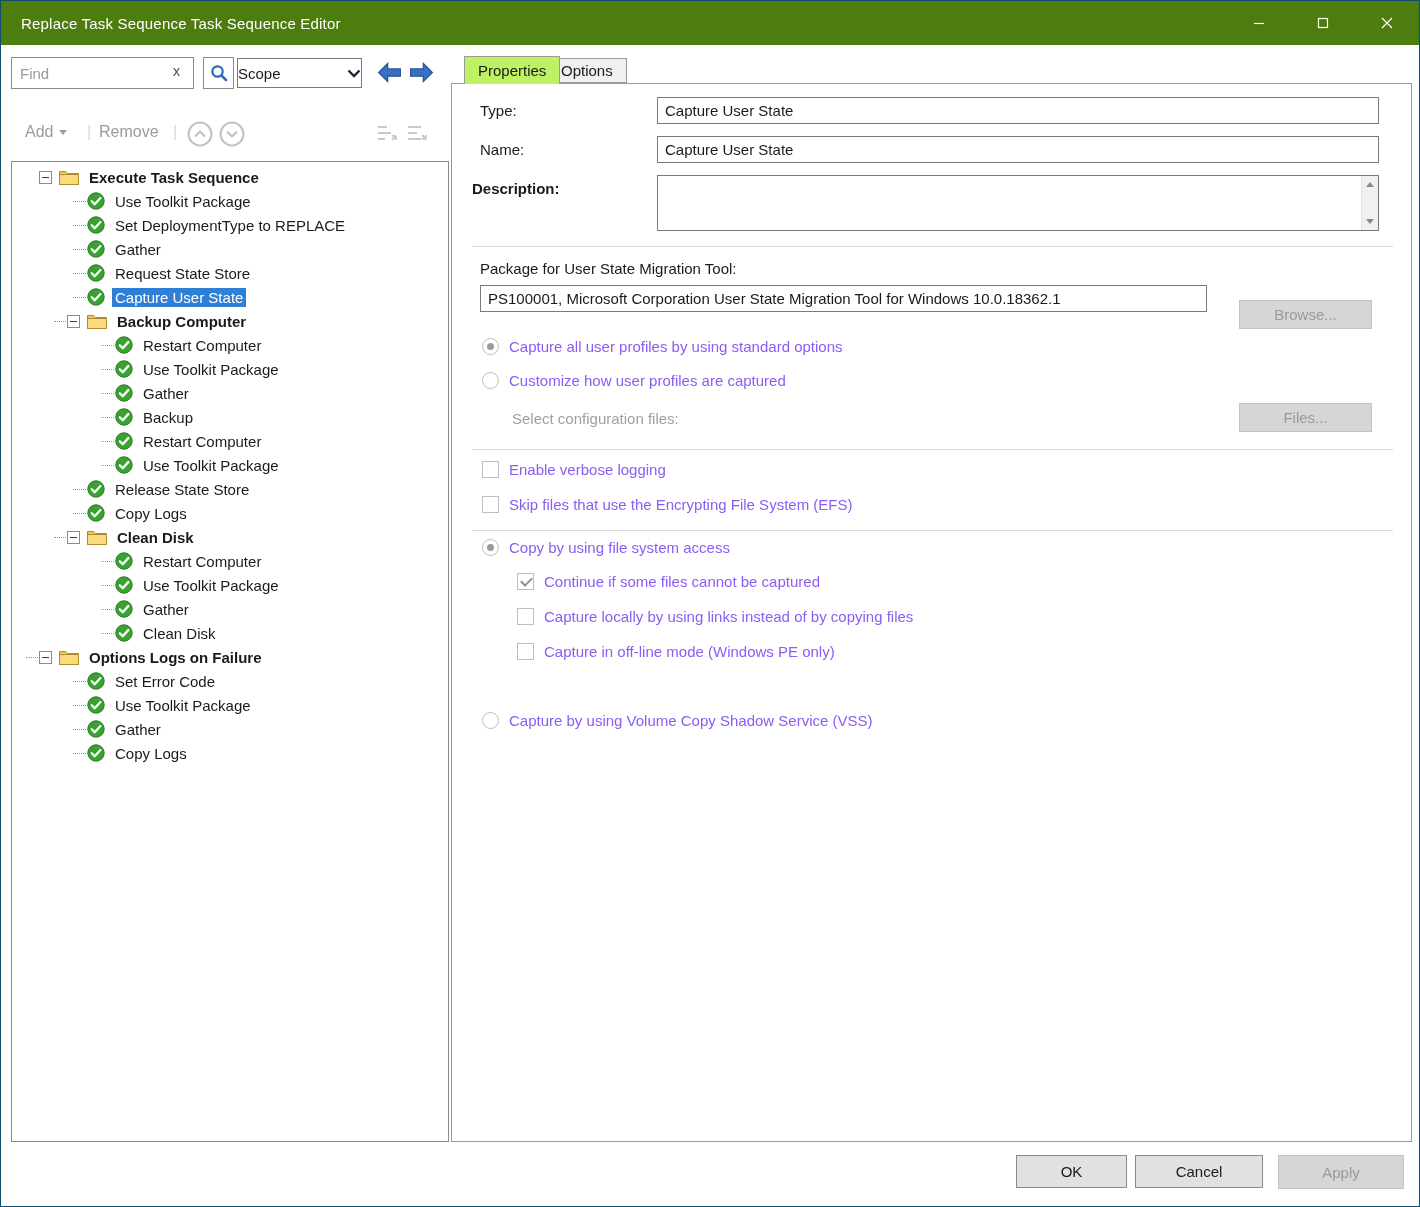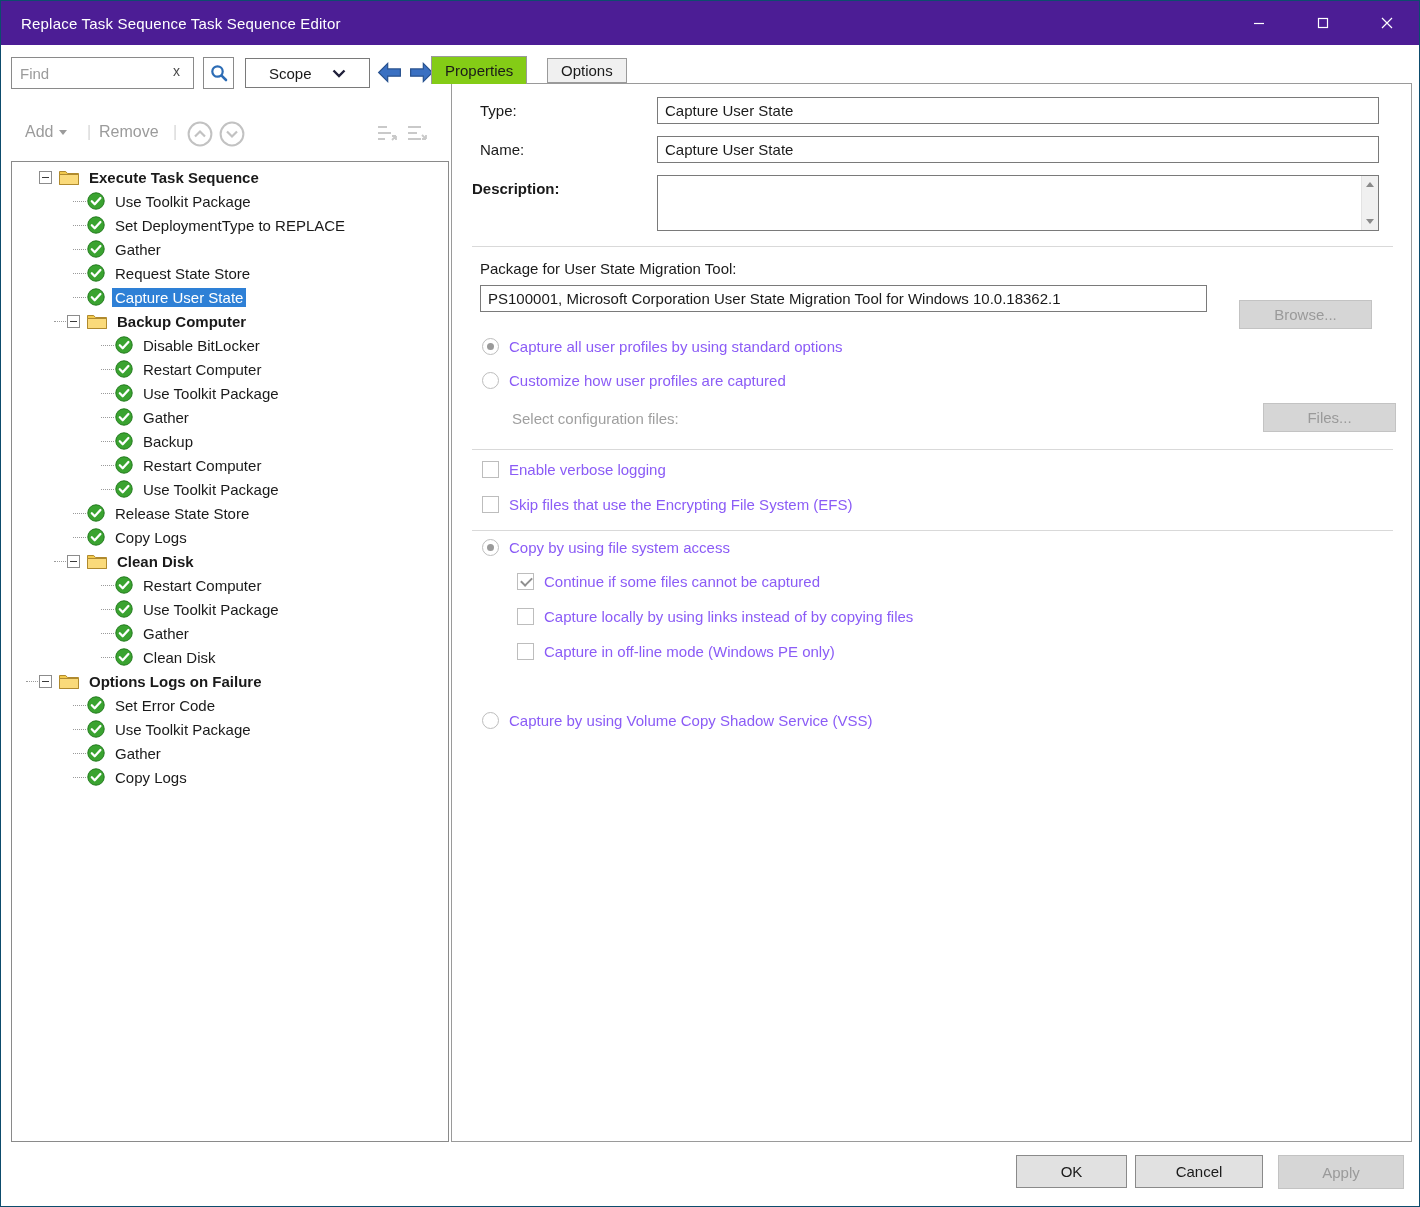--- a/index.html
+++ b/index.html
@@ -1,31 +1,31 @@
 <!DOCTYPE html>
 <html><head>
 <meta charset="utf-8">
 <style>
   * { margin:0; padding:0; box-sizing:border-box; }
   body { font-family:"Liberation Sans", sans-serif; background:#ffffff; }
   .window { position:relative; width:1420px; height:1207px; background:#ffffff; border:1px solid #0d4c6d; overflow:hidden; }
 
   
-  .titlebar { position:absolute; top:0; left:0; right:0; height:44px; background:#4c1d95; display:flex; align-items:center; }
+  .titlebar { position:absolute; top:0; left:0; right:0; height:44px; background:#4d7c0f; display:flex; align-items:center; }
   .title { color:#ffffff; font-size:15px; margin-left:20px; letter-spacing:.2px; }
   .win-controls { margin-left:auto; display:flex; height:100%; }
   .win-btn { width:64px; height:100%; display:flex; align-items:center; justify-content:center; cursor:default; }
   .win-btn svg { display:block; }
 
   
   .find-input { position:absolute; left:10px; top:56px; width:183px; height:32px; border:1px solid #8a8a8a; font-family:inherit; font-size:15px; padding:0 26px 0 8px; color:#1a1a1a; outline:none; }
   .find-input::placeholder { color:#9b9b9b; }
   .find-clear { position:absolute; left:172px; top:62px; font-size:14px; color:#4b4b4b; cursor:default; }
   .search-btn { position:absolute; left:202px; top:56px; width:31px; height:32px; background:#fff; border:1px solid #8a8a8a; display:flex; align-items:center; justify-content:center; }
-  .scope-box { position:absolute; left:244px; top:57px; width:125px; height:30px; background:#fff; border:1px solid #7a7a7a; display:flex; align-items:center; padding:0 23px; font-size:15px; color:#1a1a1a; }
+  .scope-box { position:absolute; left:236px; top:57px; width:125px; height:30px; background:#fff; border:1px solid #7a7a7a; display:flex; align-items:center; padding:0 0; font-size:15px; color:#1a1a1a; }
   .scope-box .chev { margin-left:auto; }
   .nav-btn { position:absolute; top:57px; width:29px; height:29px; background:transparent; border:none; padding:0; }
   .nav-back { left:374px; } .nav-fwd { left:406px; }
 
   
   .tree-toolbar { position:absolute; left:10px; top:113px; width:438px; height:42px; font-size:16px; color:#9b9b9b; }
   .tt { position:absolute; top:9px; }
   .tt-sep { color:#d8d8d8; }
   .dd-arrow { display:inline-block; width:0; height:0; border-left:4px solid transparent; border-right:4px solid transparent; border-top:5px solid #9b9b9b; margin-left:6px; vertical-align:middle; }
 
@@ -36,21 +36,21 @@
   .tree-row.group .tree-label { font-weight:bold; }
   .tree-label { padding:1px 3px; }
   .tree-label.sel { background:#2e80d6; color:#fff; }
   .stub { position:absolute; top:12px; border-top:1px dotted #9a9a9a; }
   .expander { width:13px; height:13px; background:#fff; border:1px solid #8c8c8c; display:flex; align-items:center; justify-content:center; margin-right:7px; flex:none; }
   .expander i { display:block; width:7px; height:1px; background:#3a3a3a; }
   .tree-icon { margin-right:7px; flex:none; display:flex; }
 
   
   .tab { position:absolute; font-size:15px; color:#1a1a1a; border:1px solid #9a9a9a; background:#f0f0f0; display:flex; align-items:center; padding:0 13px; z-index:1; }
-  .tab-properties { left:430px; top:55px; height:28px; background:#84cc16; border-bottom:none; z-index:3; }
+  .tab-properties { left:463px; top:55px; height:28px; background:#bef264; border-bottom:none; z-index:3; }
   .tab-options { left:546px; top:57px; height:25px; }
   .panel { position:absolute; left:450px; top:82px; width:961px; height:1059px; background:#fff; border:1px solid #9a9a9a; z-index:2; }
 
   .flabel { position:absolute; font-size:15px; color:#1a1a1a; }
   .flabel.dis { color:#9f9f9f; }
   .tfield { position:absolute; height:27px; border:1px solid #7a7a7a; background:#fff; font-family:inherit; font-size:15px; color:#1a1a1a; padding:0 7px; outline:none; }
   .desc-box { position:absolute; left:205px; top:91px; width:722px; height:56px; border:1px solid #7a7a7a; background:#fff; }
   .desc-scroll { position:absolute; right:0; top:0; bottom:0; width:17px; background:#f0f0f0; border-left:1px solid #e3e3e3; }
   .tri-up { position:absolute; left:4px; top:6px; width:0; height:0; border-left:4px solid transparent; border-right:4px solid transparent; border-bottom:5px solid #8a8a8a; }
   .tri-down { position:absolute; left:4px; bottom:6px; width:0; height:0; border-left:4px solid transparent; border-right:4px solid transparent; border-top:5px solid #8a8a8a; }
@@ -240,32 +240,20 @@
       </div>
       <div class="tree-row">
         <span class="stub" style="left: 89px; width: 13px;"></span>
         <div class="row-content" style="margin-left: 103px;">
           <span class="tree-icon">
             <svg width="18" height="18" viewBox="0 0 18 18">
               <circle cx="9" cy="9" r="8.2" fill="#3aa330" stroke="#227a1d"></circle>
               <path d="M4.8 9.3 l2.9 2.9 L13.4 6" fill="none" stroke="#fff" stroke-width="2.3" stroke-linecap="round" stroke-linejoin="round"></path>
             </svg>
           </span>
-          <span class="tree-label">Disable BitLocker</span>
-        </div>
-      </div>
-      <div class="tree-row">
-        <span class="stub" style="left: 89px; width: 13px;"></span>
-        <div class="row-content" style="margin-left: 103px;">
-          <span class="tree-icon">
-            <svg width="18" height="18" viewBox="0 0 18 18">
-              <circle cx="9" cy="9" r="8.2" fill="#3aa330" stroke="#227a1d"></circle>
-              <path d="M4.8 9.3 l2.9 2.9 L13.4 6" fill="none" stroke="#fff" stroke-width="2.3" stroke-linecap="round" stroke-linejoin="round"></path>
-            </svg>
-          </span>
           <span class="tree-label">Restart Computer</span>
         </div>
       </div>
       <div class="tree-row">
         <span class="stub" style="left: 89px; width: 13px;"></span>
         <div class="row-content" style="margin-left: 103px;">
           <span class="tree-icon">
             <svg width="18" height="18" viewBox="0 0 18 18">
               <circle cx="9" cy="9" r="8.2" fill="#3aa330" stroke="#227a1d"></circle>
               <path d="M4.8 9.3 l2.9 2.9 L13.4 6" fill="none" stroke="#fff" stroke-width="2.3" stroke-linecap="round" stroke-linejoin="round"></path>
@@ -502,21 +490,21 @@
 
     <div class="ctl-row" style="left:30px; top:254px;">
       <span class="radio on"></span>
       <span>Capture all user profiles by using standard options</span>
     </div>
     <div class="ctl-row" style="left:30px; top:288px;">
       <span class="radio"></span>
       <span>Customize how user profiles are captured</span>
     </div>
     <span class="flabel dis" style="left:60px; top:326px;">Select configuration files:</span>
-    <button class="btn-dis" style="left:787px; top:319px; width:133px; height:29px;margin-left:24px;">Files...</button>
+    <button class="btn-dis" style="left:787px; top:319px; width:133px; height:29px;">Files...</button>
 
     <div class="sep" style="top:365px;"></div>
 
     <div class="ctl-row" style="left:30px; top:377px;">
       <span class="checkbox"></span>
       <span>Enable verbose logging</span>
     </div>
     <div class="ctl-row" style="left:30px; top:412px;">
       <span class="checkbox"></span>
       <span>Skip files that use the Encrypting File System (EFS)</span>

